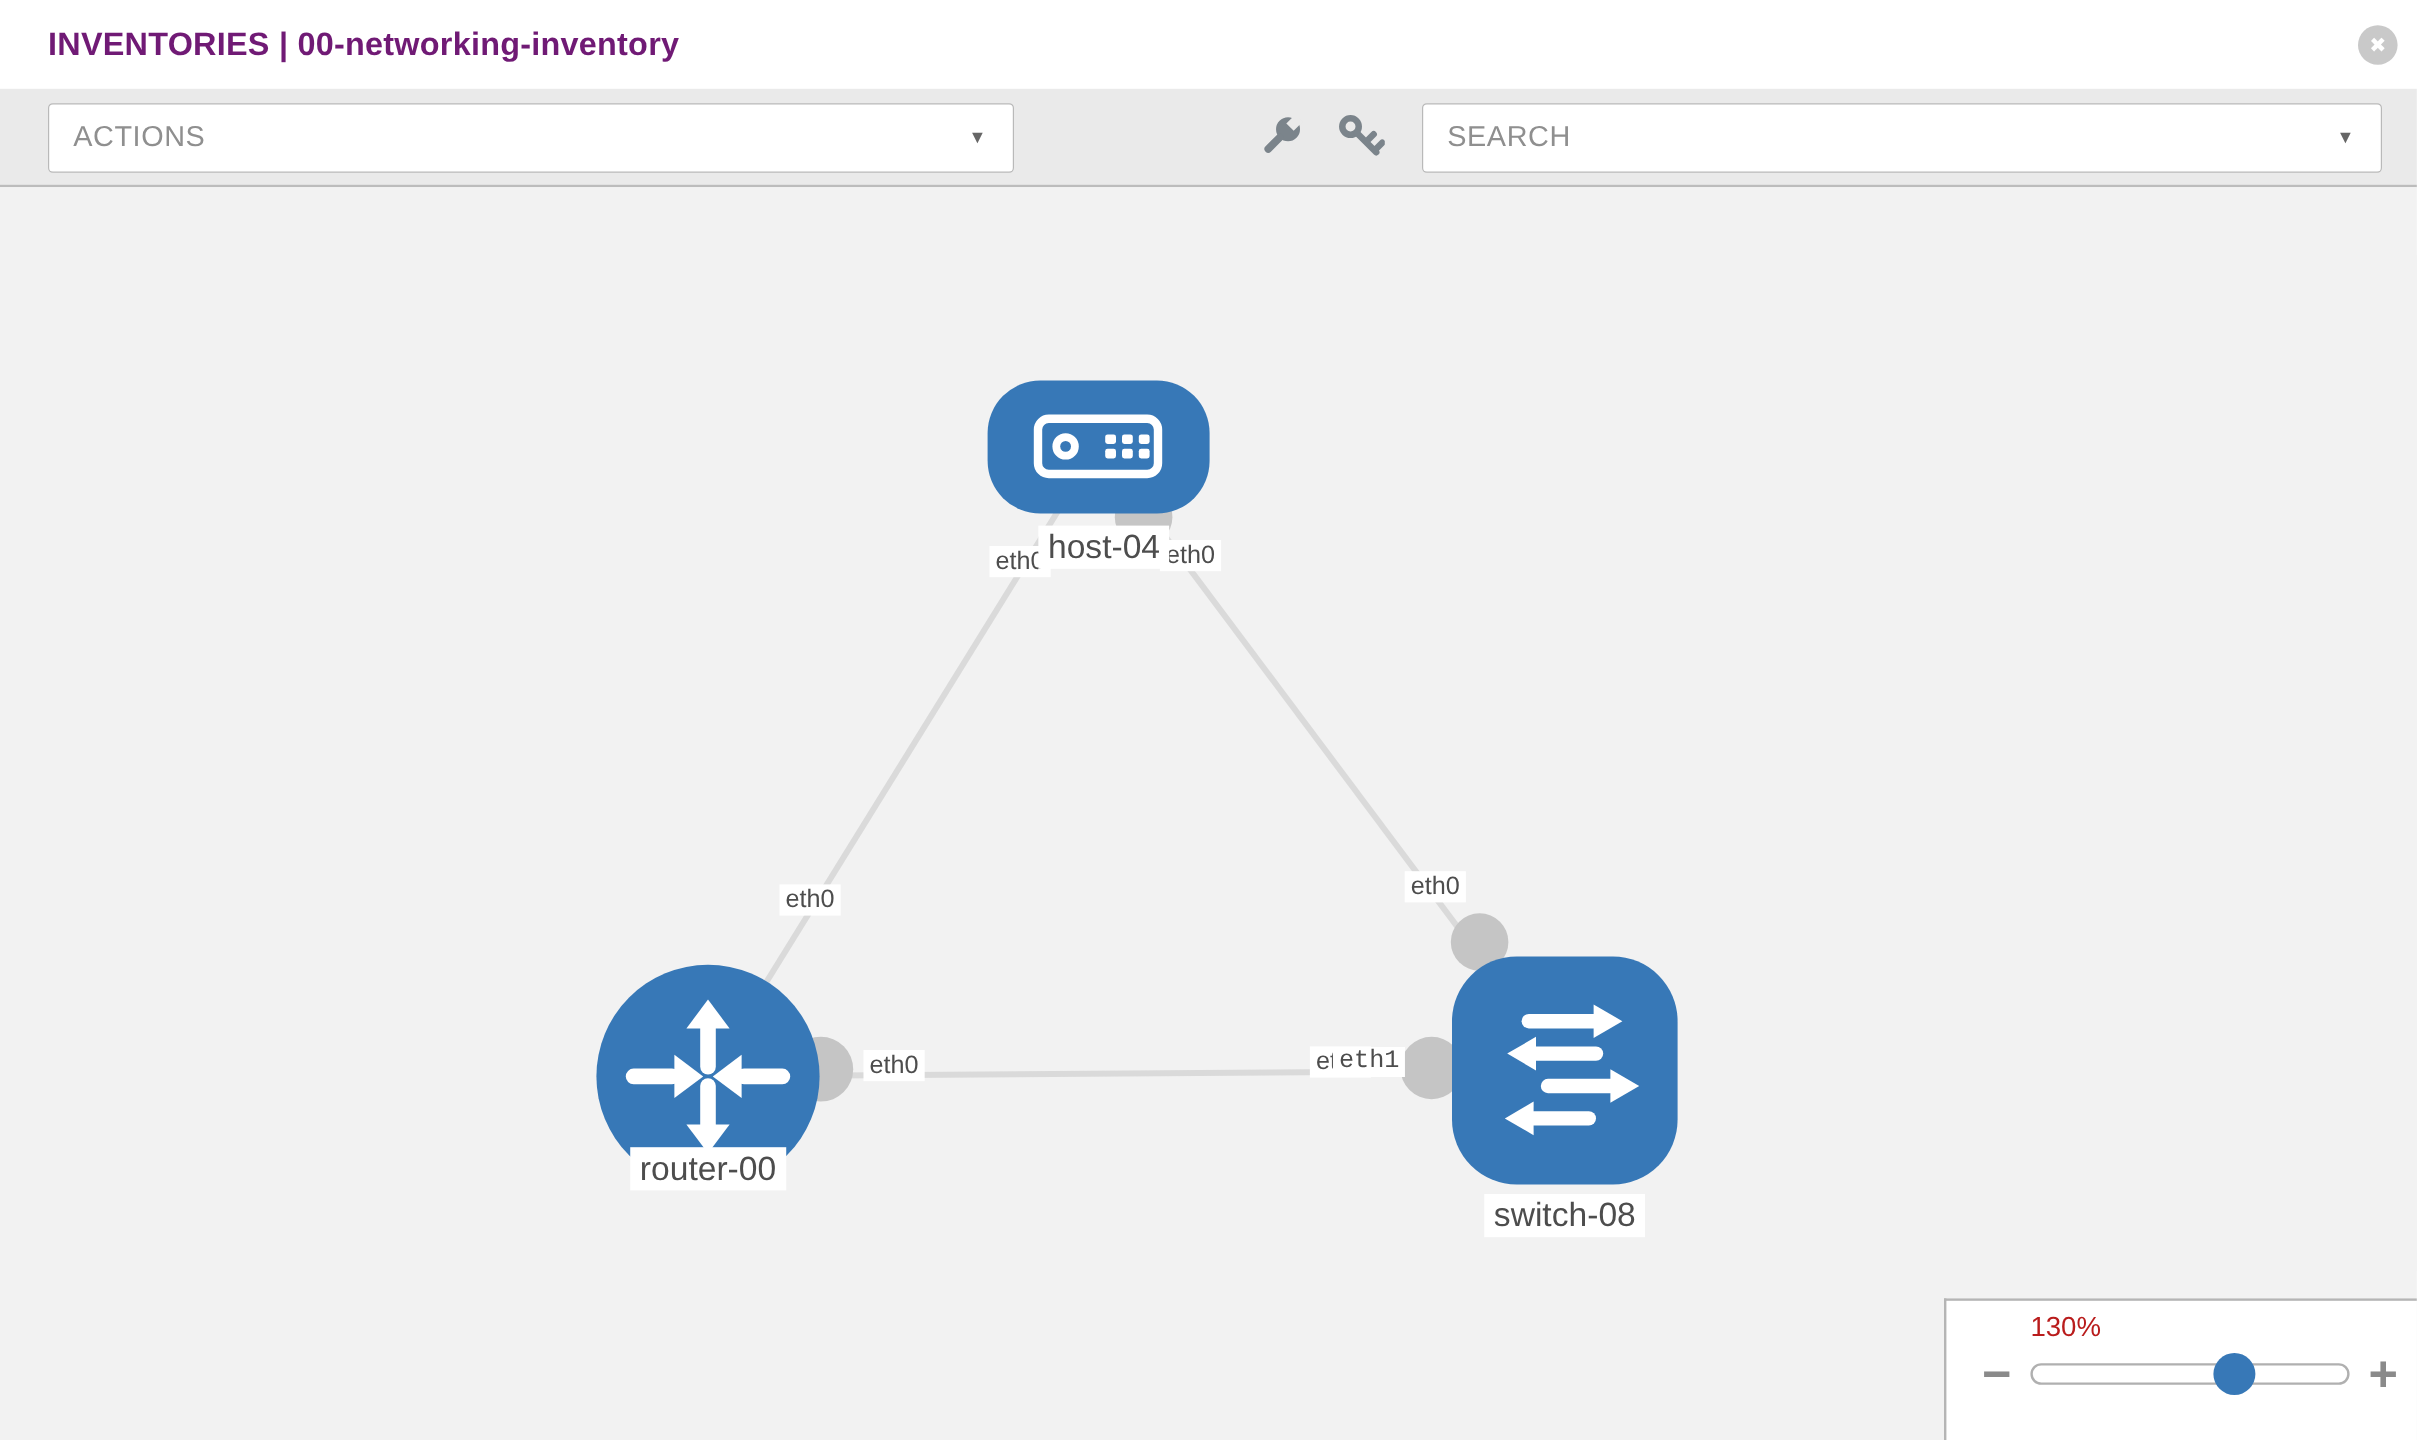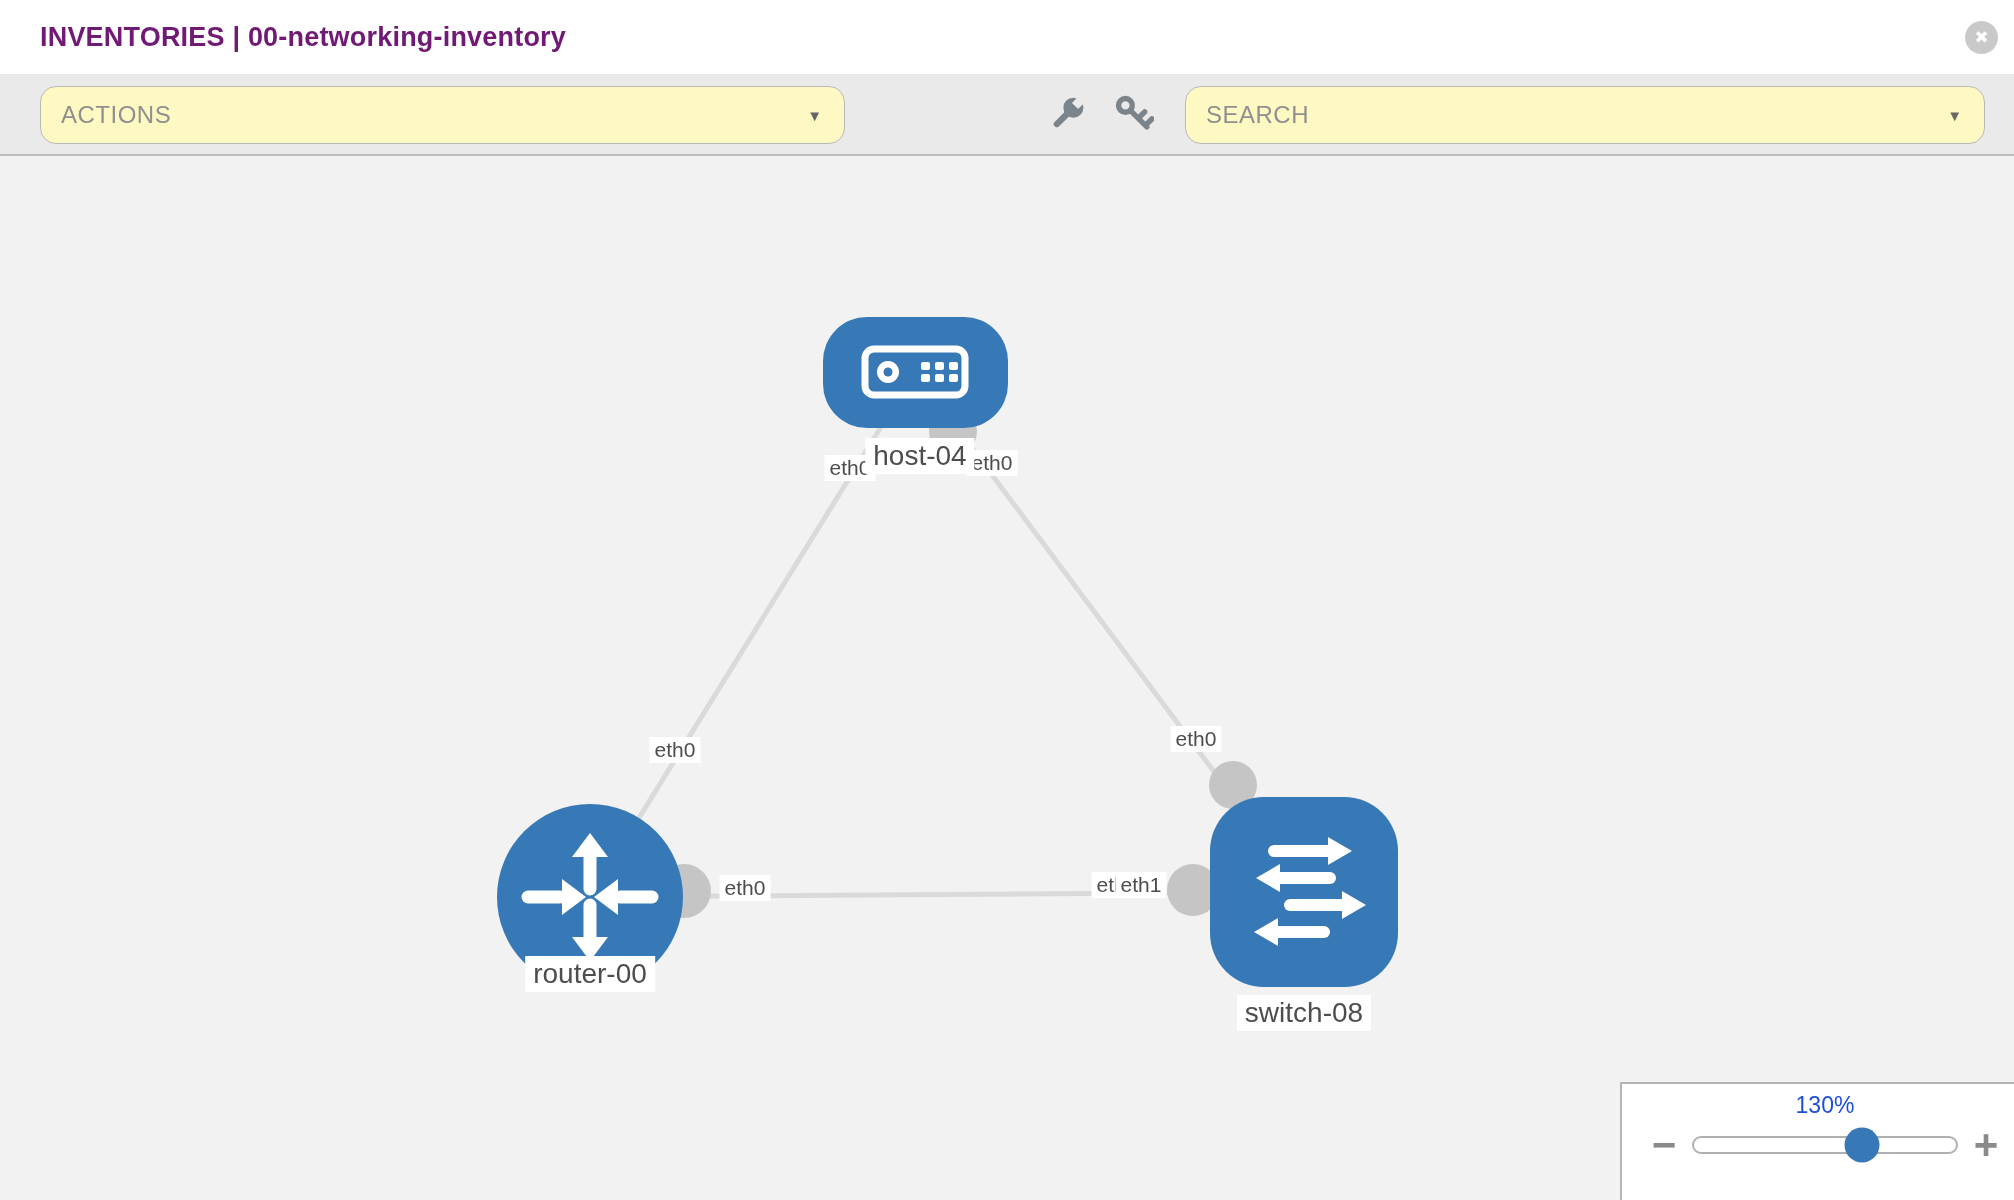--- a/index.html
+++ b/index.html
@@ -10,22 +10,22 @@
   .header { position:absolute; top:0; left:0; right:0; height:74px; background:#fff; }
   .page-title { position:absolute; left:40px; top:50%; transform:translateY(-50%);
                 font-size:27px; font-weight:bold; color:#701a75; letter-spacing:.2px; }
   .close-btn { position:absolute; right:16px; top:21px; width:33px; height:33px;
                border-radius:50%; background:#c9c9c9; color:#fff; text-align:center;
                line-height:33px; font-size:17px; cursor:pointer; }
 
   
   .toolbar { position:absolute; top:74px; left:0; right:0; height:82px;
              background:#eaeaea; border-bottom:2px solid #bcbcbc; }
-  .select { position:absolute; top:12px; height:58px; background:#fef9c3;
-            border:1px solid #b9b9b9; border-radius:16px; cursor:pointer; }
+  .select { position:absolute; top:12px; height:58px; background:#ffffff;
+            border:1px solid #b9b9b9; border-radius:4px; cursor:pointer; }
   .select-label { position:absolute; left:20px; top:50%; transform:translateY(-50%);
                   font-size:24px; color:#8f8f8f; letter-spacing:.5px; }
   .select-caret { position:absolute; right:22px; top:50%; transform:translateY(-50%);
                   font-size:15px; color:#666; }
   #actions-select { left:40px;  width:805px; }
   #search-select  { left:1185px; width:800px; }
   .tool-icon-btn { position:absolute; top:50%; transform:translate(-50%,-50%);
                    width:40px; height:40px; cursor:pointer; }
   #wrench-btn { left:1067px; } #key-btn { left:1134px; }
 
@@ -34,22 +34,22 @@
   svg.topo { position:absolute; top:0; left:0; }
 
   .chip { position:absolute; transform:translate(-50%,-50%); background:#fff;
           color:#4d4d4d; white-space:nowrap; }
   .node-chip { font-size:28px; padding:2px 8px; }
   .eth-chip  { font-size:21px; padding:1px 5px; }
 
   
   .zoom-panel { position:absolute; left:1620px; top:926px; right:0; bottom:0;
                 background:#fff; border-left:2px solid #b5b5b5; border-top:2px solid #b5b5b5; }
-  .zoom-value { position:absolute; left:70px; width:266px; top:8px; text-align:center;
-                font-size:23px; color:#1d4ed8; }
+  .zoom-value { position:absolute; left:70px; width:266px; top:8px; 
+                font-size:23px; color:#b91c1c; }
   .zoom-btn { position:absolute; top:61px; transform:translate(-50%,-50%);
               font-size:42px; font-weight:bold; color:#8a8a8a; cursor:pointer; line-height:1; }
   #zoom-out { left:42px; } #zoom-in { left:364px; }
   .zoom-track { position:absolute; left:70px; top:52px; width:266px; height:18px;
                 background:#fff; border:2px solid #b0b0b0; border-radius:11px; cursor:pointer; }
   .zoom-thumb { position:absolute; top:50%; transform:translate(-50%,-50%);
                 width:35px; height:35px; border-radius:50%; background:#3778b7; cursor:grab; }
 </style>
 </head>
 <body>
@@ -161,21 +161,21 @@
       </g>
     </g>
   </svg>
 
   <div class="chip eth-chip" style="left:675px;  top:594px;">eth0</div>
   <div class="chip eth-chip" style="left:850px;  top:312px;">eth0</div>
   <div class="chip eth-chip" style="left:992px;  top:307px;">eth0</div>
   <div class="chip eth-chip" style="left:1196px; top:583px;">eth0</div>
   <div class="chip eth-chip" style="left:745px;  top:732px;">eth0</div>
   <div class="chip eth-chip" style="left:1117px; top:729px;">eth0</div>
-  <div class="chip eth-chip" style="left:1141px; top:729px;">eth1</div>
+  <div class="chip eth-chip" style="left:1141px; top:729px;font-family:Liberation Mono, monospace;">eth1</div>
 
   <div class="chip node-chip" style="left:920px;  top:300px;">host-04</div>
   <div class="chip node-chip" style="left:590px;  top:818px;text-align:right;">router-00</div>
   <div class="chip node-chip" style="left:1304px; top:857px;">switch-08</div>
 
   <div class="zoom-panel">
     <div class="zoom-value">130%</div>
     <div class="zoom-btn" id="zoom-out">
       <span>−</span>
     </div>

